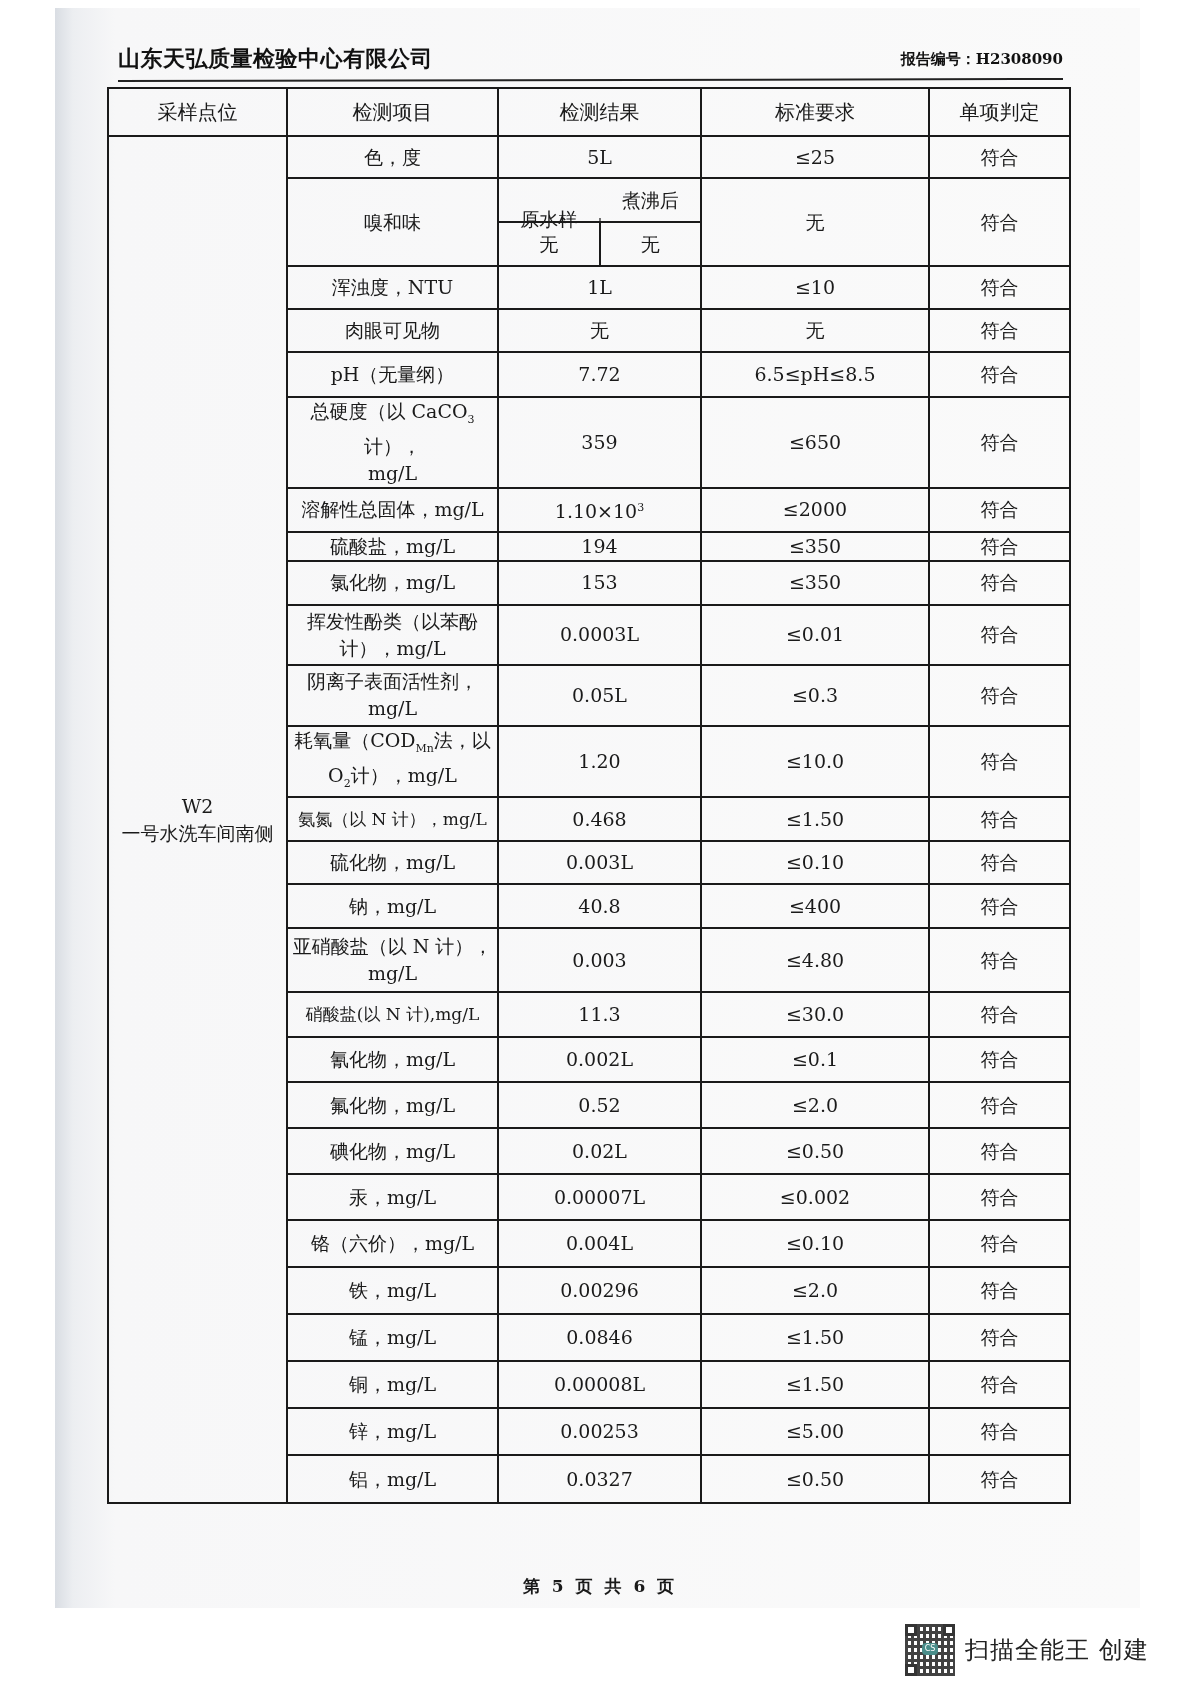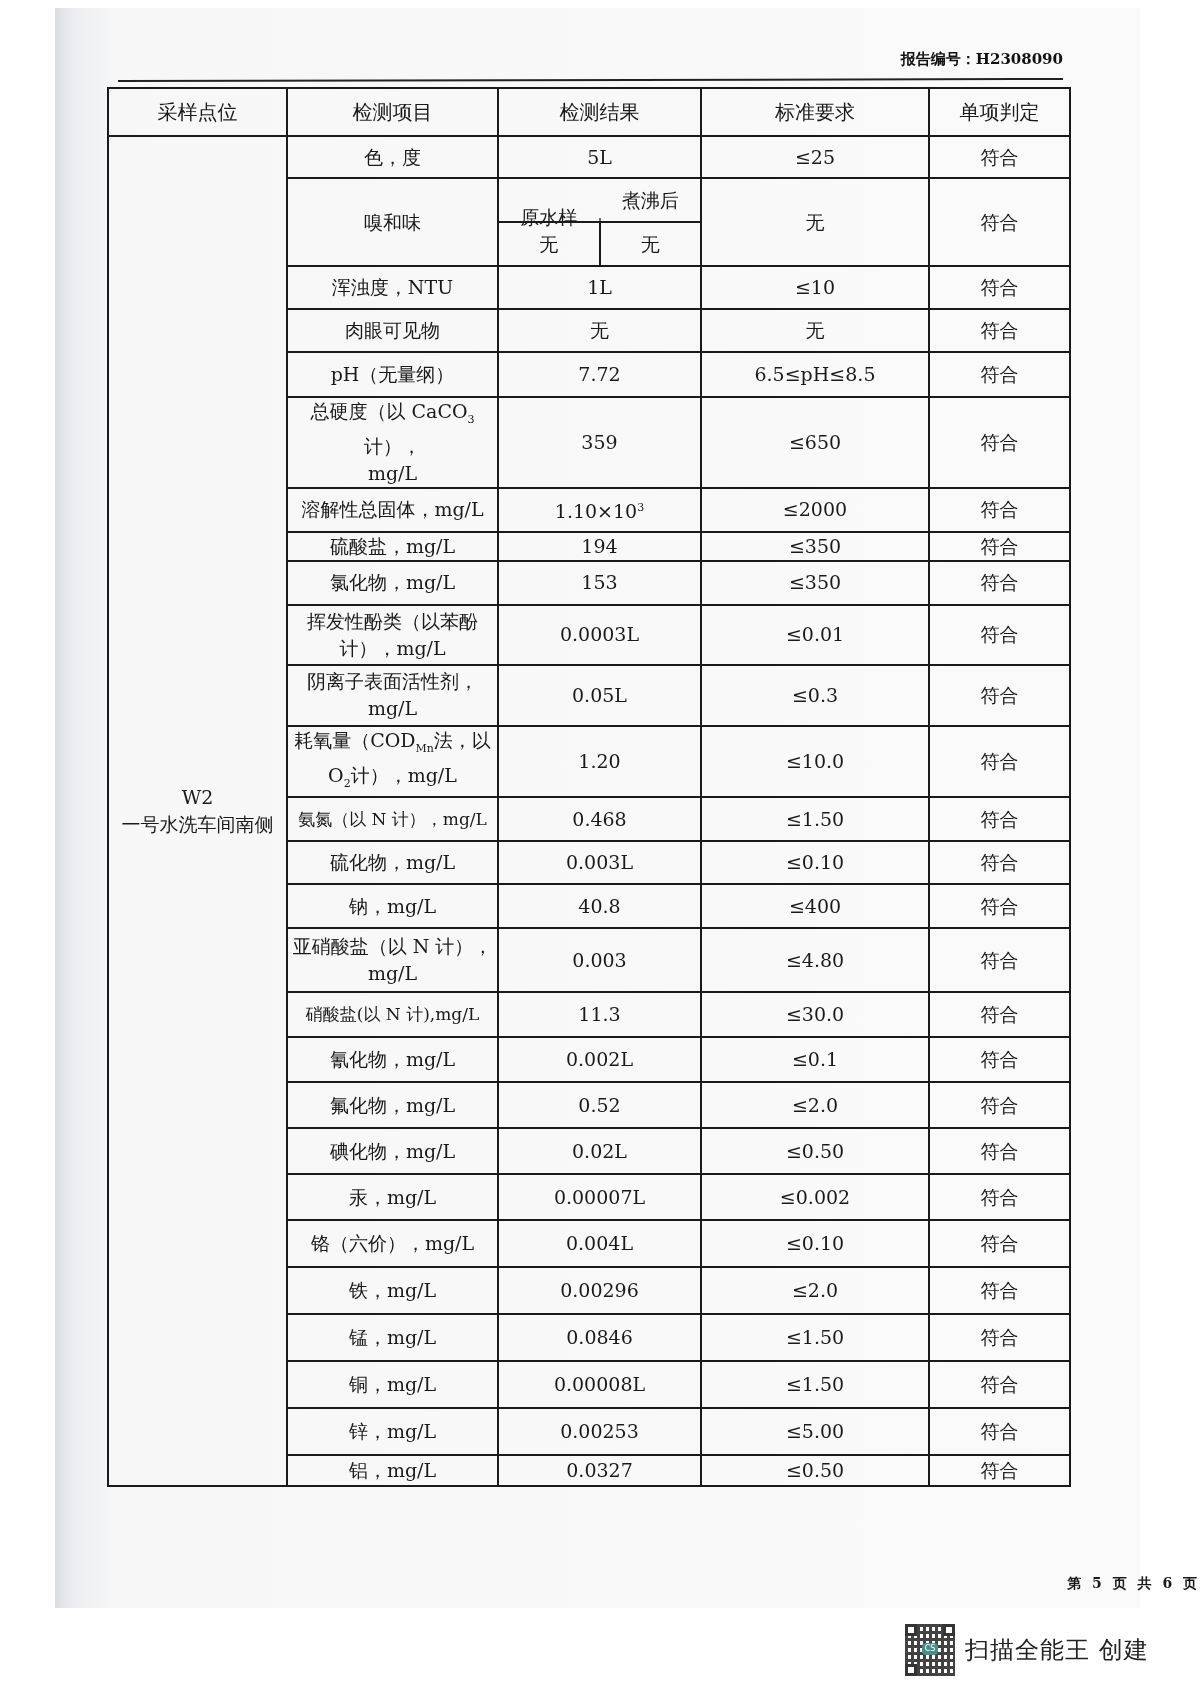--- a/index.html
+++ b/index.html
@@ -35,22 +35,22 @@
       border: 2px solid #1a1a1a; text-align: center; vertical-align: middle;
       font-size: 19px; font-weight: normal; padding: 0 2px; line-height: 27px;
     }
     table.report th { font-family: "DejaVu Sans", sans-serif; font-size: 20px; height: 46px; }
     td.item { font-size: 18px; }
     td.verdict { font-family: "DejaVu Sans", sans-serif; font-size: 19px; }
     td.loc { font-size: 18px; line-height: 36px; }
     .sub { font-size: 11px; vertical-align: sub; }
     .sup { font-size: 11px; vertical-align: super; }
     .footer-page {
-      position: absolute; left: 0; width: 1200px; top: 1575px; text-align: right;
-      font-family: "DejaVu Serif", serif; font-weight: bold; font-size: 14px; letter-spacing: 3px;
+      position: absolute; left: 0; width: 1200px; top: 1575px; text-align: center;
+      font-family: "DejaVu Serif", serif; font-weight: bold; font-size: 17px; letter-spacing: 3px;
     }
     .watermark {
       position: absolute; left: 905px; top: 1624px; height: 52px; display: flex; align-items: center;
     }
     .qr {
       width: 50px; height: 52px; position: relative;
       background:
         repeating-linear-gradient(90deg, #222 0 3px, transparent 3px 6px),
         repeating-linear-gradient(0deg, #222 0 3px, #fff 3px 7px);
       opacity: 0.85;
@@ -64,20 +64,21 @@
     .wm-text {
       margin-left: 10px; font-family: "DejaVu Sans", sans-serif; font-size: 24px; color: #222; letter-spacing: 1px;
     }
   </style>
 </head>
 <body>
 
 <div class="scan"></div>
 
 <div class="header">
+  <span class="company">山东天弘质量检验中心有限公司</span>
   <span class="report-no"><span>报告编号：</span><span class="val">H2308090</span></span>
 </div>
 <div class="rule"></div>
 
 <table class="report">
   <colgroup>
     <col style="width:179px">
     <col style="width:105px">
     <col style="width:106px">
     <col style="width:203px">
@@ -103,21 +104,21 @@
       <td colspan="2" class="item">色，度</td>
       <td>5L</td>
       <td>≤25</td>
       <td class="verdict">符合</td>
     </tr>
 
     <tr style="height:42px">
       <td colspan="2" rowspan="2" class="item">嗅和味</td>
       <td style="padding:0">
         <div style="display:flex;height:42px;">
-          <div style="flex:1;border-right:2px solid #737373;display:flex;align-items:center;justify-content:center;font-family:Liberation Mono, monospace;margin-top:39px;">原水样</div>
+          <div style="flex:1;border-right:2px solid #737373;display:flex;align-items:center;justify-content:center;font-family:Liberation Serif, serif;margin-top:39px;">原水样</div>
           <div style="flex:1;display:flex;align-items:center;justify-content:center;font-family:'DejaVu Sans',sans-serif;">煮沸后</div>
         </div>
       </td>
       <td rowspan="2">无</td>
       <td rowspan="2" class="verdict">符合</td>
     </tr>
     <tr style="height:42px">
       <td style="padding:0">
         <div style="display:flex;height:42px;">
           <div style="flex:1;border-right:2px solid #1a1a1a;display:flex;align-items:center;justify-content:center;">无</div>
@@ -302,21 +303,21 @@
       <td class="verdict">符合</td>
     </tr>
 
     <tr style="height:47px">
       <td colspan="2" class="item">锌，mg/L</td>
       <td>0.00253</td>
       <td>≤5.00</td>
       <td class="verdict">符合</td>
     </tr>
 
-    <tr style="height:31px">
+    <tr style="height:48px">
       <td colspan="2" class="item">铝，mg/L</td>
       <td>0.0327</td>
       <td>≤0.50</td>
       <td class="verdict">符合</td>
     </tr>
   </tbody>
 </table>
 
 <div class="footer-page">第 5 页 共 6 页</div>
 

